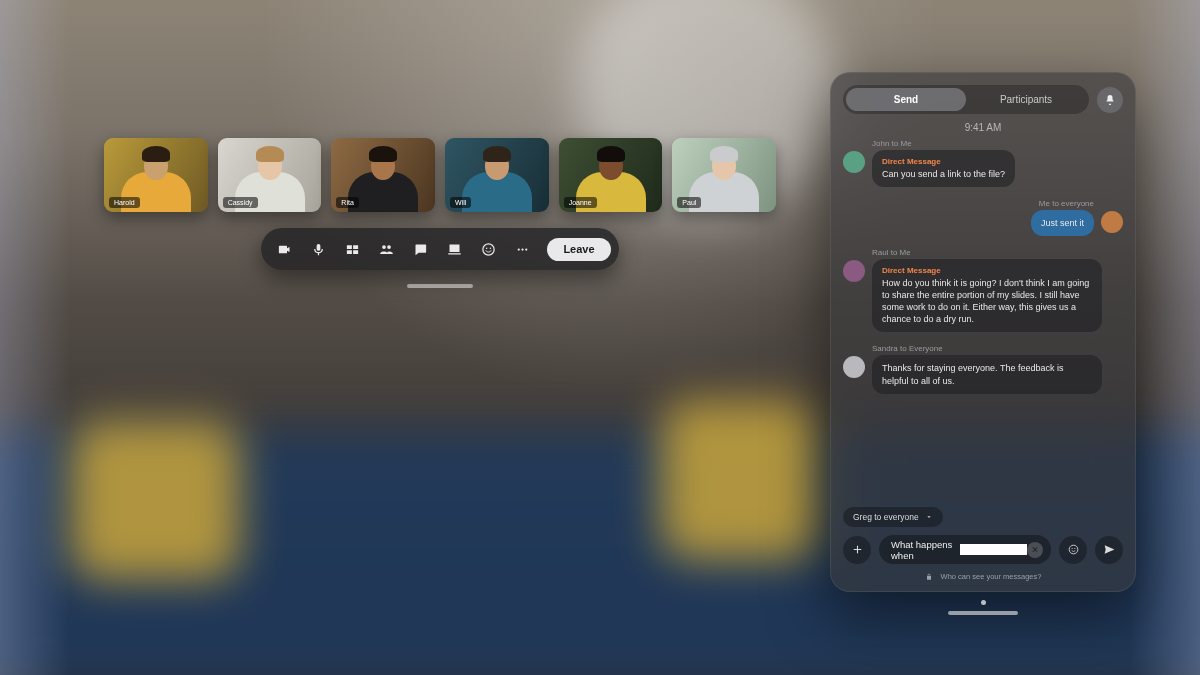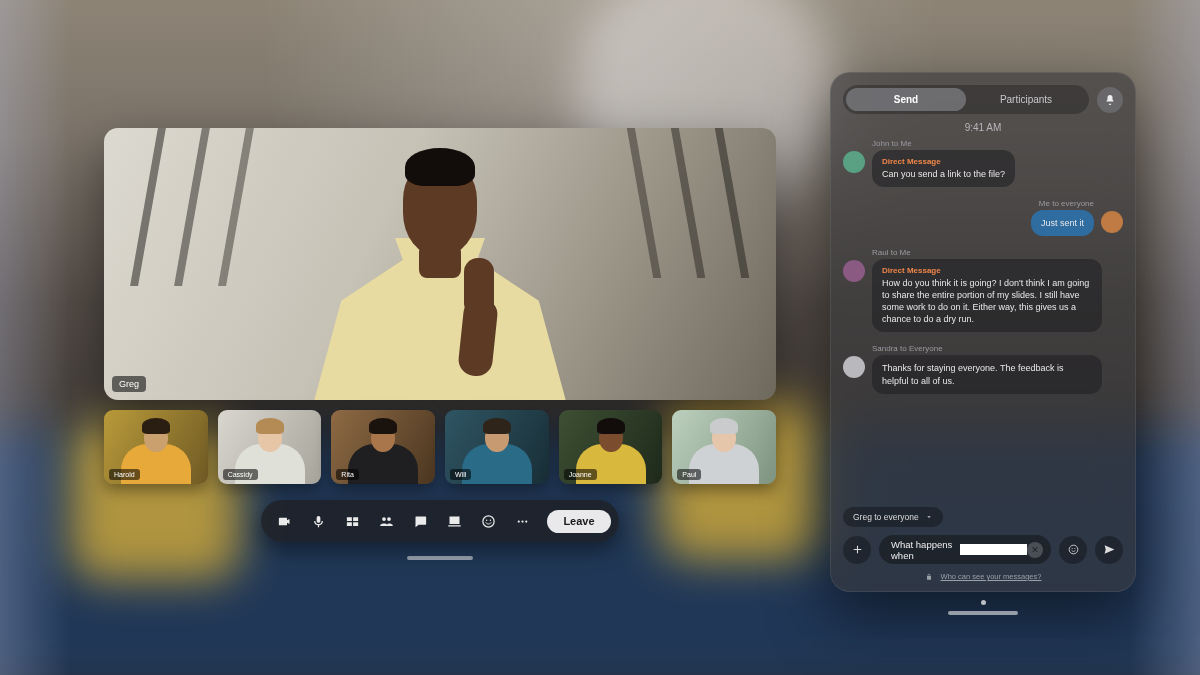--- a/index.html
+++ b/index.html
@@ -126,51 +126,38 @@
   .input-row { display:flex; align-items:center; gap:8px; padding:0 12px 8px;}
   .circ { width:28px; height:28px; border-radius:50%; background:rgba(0,0,0,0.3); display:flex; align-items:center; justify-content:center; cursor:pointer;}
   .circ svg{width:13px;height:13px;fill:#ddd;}
   .chat-input {
     flex:1; display:flex; align-items:center; background:rgba(0,0,0,0.35); border-radius:16px; height:29px; padding:0 8px 0 12px;
   }
   .chat-input span{ flex:1; font-size:9.5px; color:#eee;}
   .caret { display:inline-block; width:1px; height:11px; background:#fff; margin-left:1px; vertical-align:middle;}
   .clear-x { width:16px;height:16px;border-radius:50%;background:rgba(255,255,255,0.2);display:flex;align-items:center;justify-content:center;font-size:9px;color:#222;cursor:pointer;}
 
-  .privacy { display:flex; align-items:center; justify-content:center; gap:8px; font-size:7.5px; color:#9aa0a8; padding-bottom:10px;text-decoration:underline;}
+  .privacy { display:flex; align-items:center; justify-content:center; gap:8px; font-size:7.5px; color:#9aa0a8; padding-bottom:10px;}
   .privacy svg{width:8px;height:8px;fill:#9aa0a8;}
 
   .chat-grab-wrap { position:absolute; right:64px; top:600px; width:306px; display:flex; flex-direction:column; align-items:center; gap:6px;}
   .chat-dot { width:5px; height:5px; border-radius:50%; background:rgba(255,255,255,0.7);}
   .chat-grab { width:70px; height:4px; border-radius:3px; background:rgba(255,255,255,0.55);}
 </style>
 </head>
 <body>
 
 <div class="room-accent wall-light"></div>
 <div class="room-accent sofa"></div>
 <div class="room-accent pillow-l"></div>
 <div class="room-accent pillow-r"></div>
 <div class="edge-l"></div>
 <div class="edge-r"></div>
 
 <div class="video-window">
-  <div class="main-video">
-    <div class="bg-rails"></div>
-    <div class="person">
-      <div class="torso"></div>
-      <div class="collar"></div>
-      <div class="forearm"></div>
-      <div class="hand"></div>
-      <div class="neck"></div>
-      <div class="head"></div>
-      <div class="hair"></div>
-    </div>
-    <div class="name-tag">Greg</div>
-  </div>
 
   <div class="thumb-row" id="thumb-row">
       <div class="thumb">
         <div class="mini-bg" style="background:linear-gradient(120deg,#b99a3a,#6f5a24)"></div>
         <div class="mini-body" style="background:#e7a93a"></div>
         <div class="mini-head" style="background:#caa06e"></div>
         <div class="mini-hair" style="background:#2a1d12"></div>
         <div class="mini-tag">Harold</div>
       </div>
       <div class="thumb">

